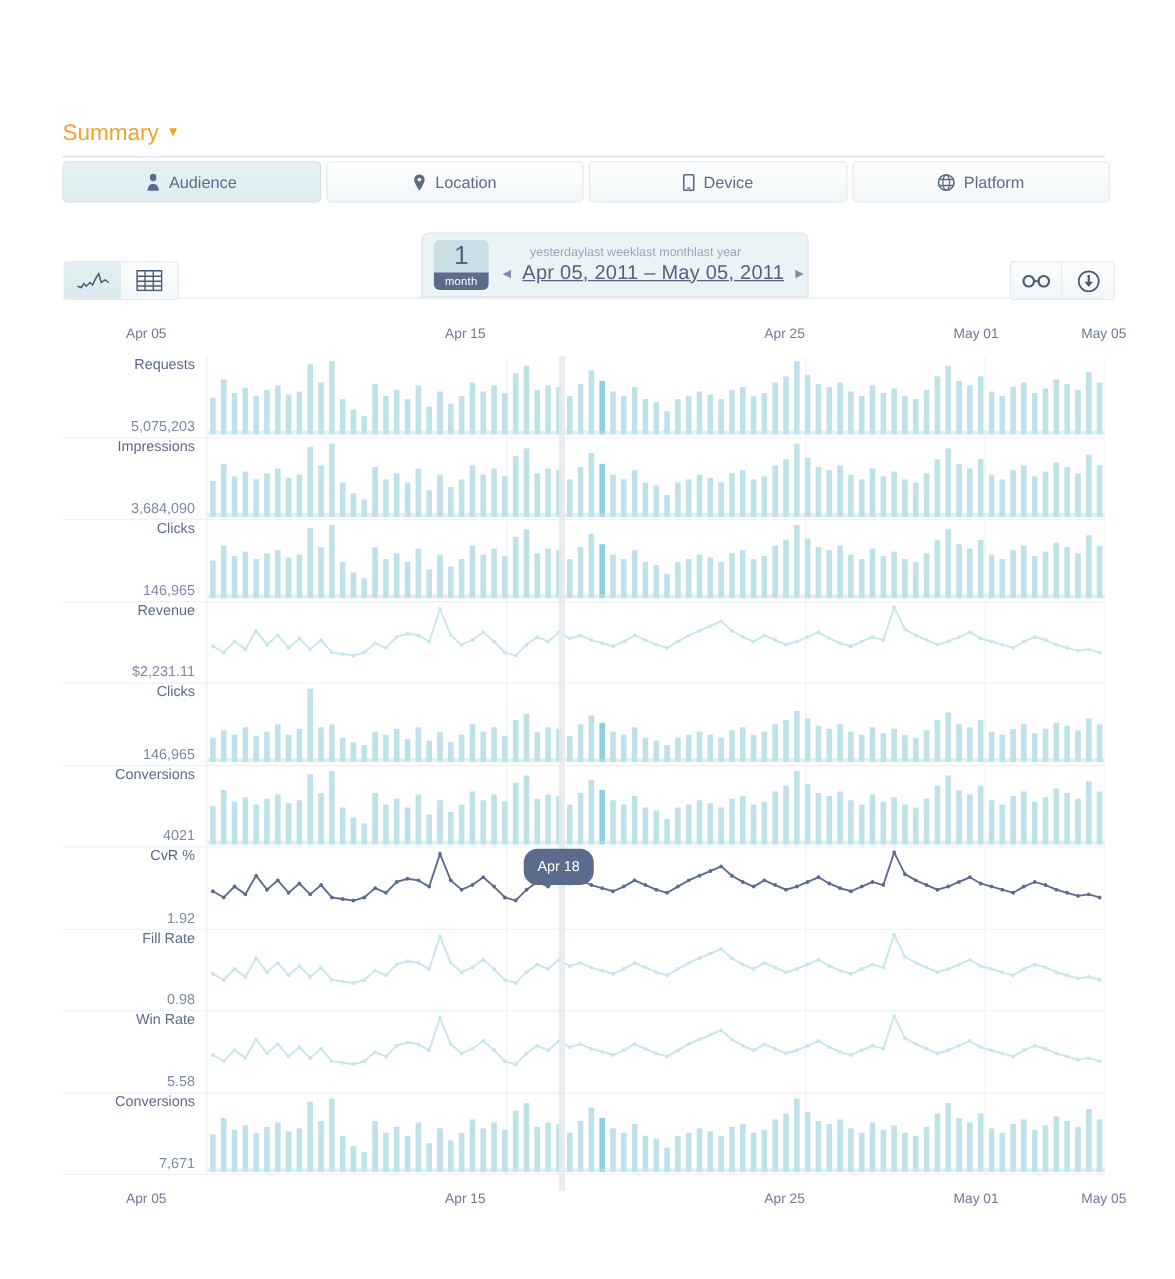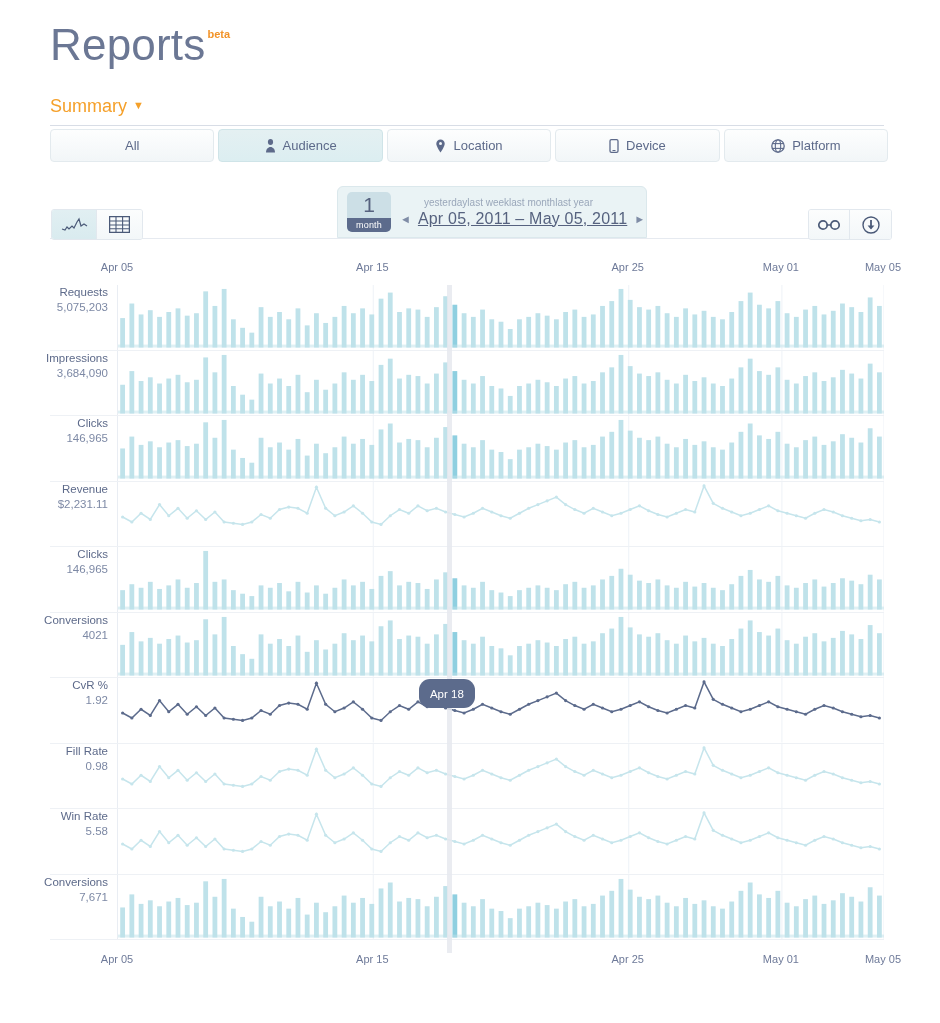--- a/index.html
+++ b/index.html
@@ -143,22 +143,22 @@
     width: 834px; height: 655px;
   }
   .metric-row {
     position: relative; height: 65.5px; width: 834px;
     border-bottom: 1px solid #eef1f5;
     display: flex;
   }
   .metric-row:last-child { border-bottom: 1px solid #eef1f5; }
   .metric-label {
     width: 67px; flex: none; text-align: right; padding-right: 9px;
-    display: flex; flex-direction: column; justify-content: flex-start;
-    align-items: flex-end; line-height: 15px;
+    display: flex; flex-direction: column; justify-content: space-between;
+    align-items: flex-end; line-height: 15px; margin-left: 48px;
   }
   .m-name { font-size: 11.5px; color: #5d6a8a; white-space: nowrap; }
   .m-val  { font-size: 11.5px; color: #7d89a5; white-space: nowrap; }
   .plot {
     position: relative; flex: 1; height: 100%;
     border-left: 1px solid #e9edf3;
     overflow: hidden;
   }
   .plot svg { display: block; width: 100%; height: 100%; }
   .crosshair {
@@ -170,34 +170,28 @@
     background: #5c6b8c; color: #fff; border-radius: 11px;
     font-size: 11.5px; display: flex; align-items: center;
     justify-content: center; white-space: nowrap;
   }
 </style>
 </head>
 <body>
 
 <div class="page">
 
-  <div class="title-wrap">
-    <span class="page-title">Reports</span><span class="beta-tag">beta</span>
-  </div>
 
   <div class="summary-row">
     <span class="summary-link">Summary</span><span class="summary-caret">▼</span>
   </div>
 
   <div class="header-rule"></div>
 
   <div class="tabs">
-    <div class="tab">
-      <span>All</span>
-    </div>
     <div class="tab active">
       <span>
         <svg width="11" height="14" viewBox="0 0 11 14">
             <ellipse cx="5.5" cy="3" rx="2.6" ry="3" fill="#5d6a8a"></ellipse>
             <path d="M1 13.5c0-3.4 2-5.6 4.5-5.6S10 10.1 10 13.5z" fill="#5d6a8a"></path>
           </svg>
       </span>
       <span>Audience</span>
     </div>
     <div class="tab">

